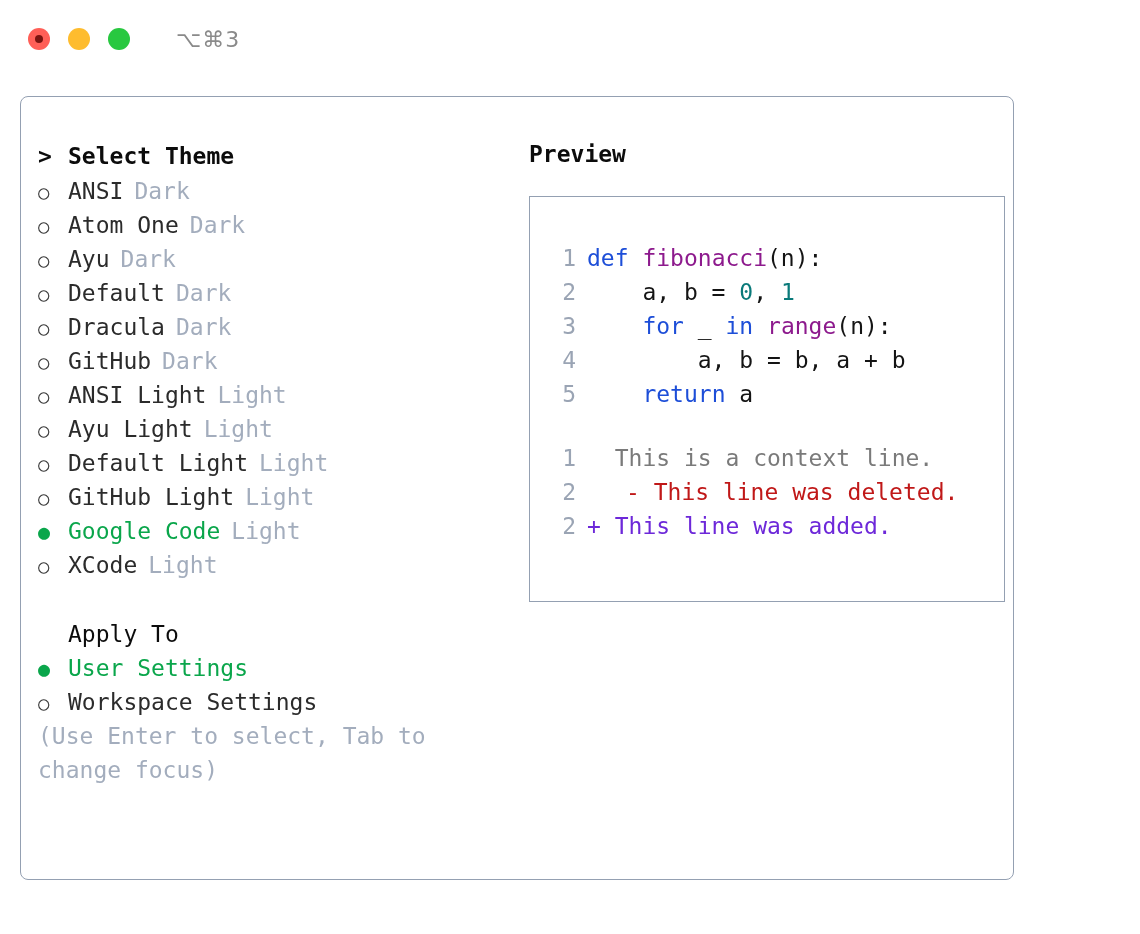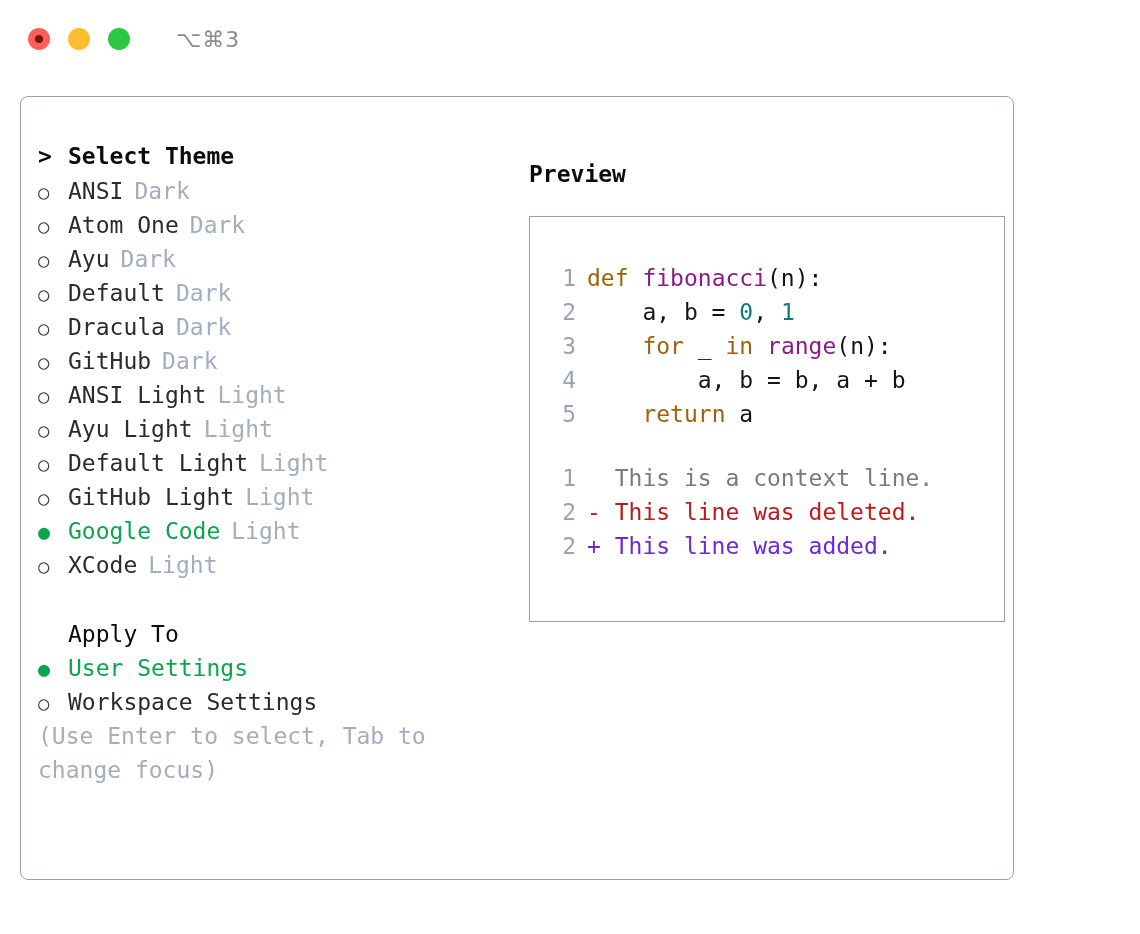--- a/index.html
+++ b/index.html
@@ -131,21 +131,21 @@
   .hint {
     font-size: 23px;
     line-height: 34px;
     color: #a3adbd;
     width: 420px;
   }
 
   
   .right-col {
     position: absolute;
-    left: 480px; top: 60px;
+    left: 480px; top: 40px;
     width: 490px;
     padding-left: 28px;
   }
   .preview-title {
     font-size: 23px;
     font-weight: bold;
     color: #0c0c0c;
     line-height: 34px;
     margin-bottom: 25px;
   }
@@ -166,26 +166,26 @@
   }
   .lineno {
     flex: 0 0 28px;
     width: 28px;
     text-align: right;
     color: #9aa4b4;
     margin-right: 11px;
   }
   .code-gap { height: 30px; }
 
-  .tok-kw   { color: #a16207; }
+  .tok-kw   { color: #1d4ed8; }
   .tok-fn   { color: #8d1a8d; text-align: right; }
   .tok-num  { color: #0a7a7a; }
   .tok-pln  { color: #141414; }
   .tok-ctx  { color: #7a7a7a; }
-  .tok-del  { color: #c01818; }
+  .tok-del  { color: #c01818; margin-left: 39px; }
   .tok-add  { color: #6d28d9; }
 </style>
 </head>
 <body>
 
 <div class="screen">
 
   <div class="titlebar">
     <div class="traffic">
       <span class="dot red"></span>

